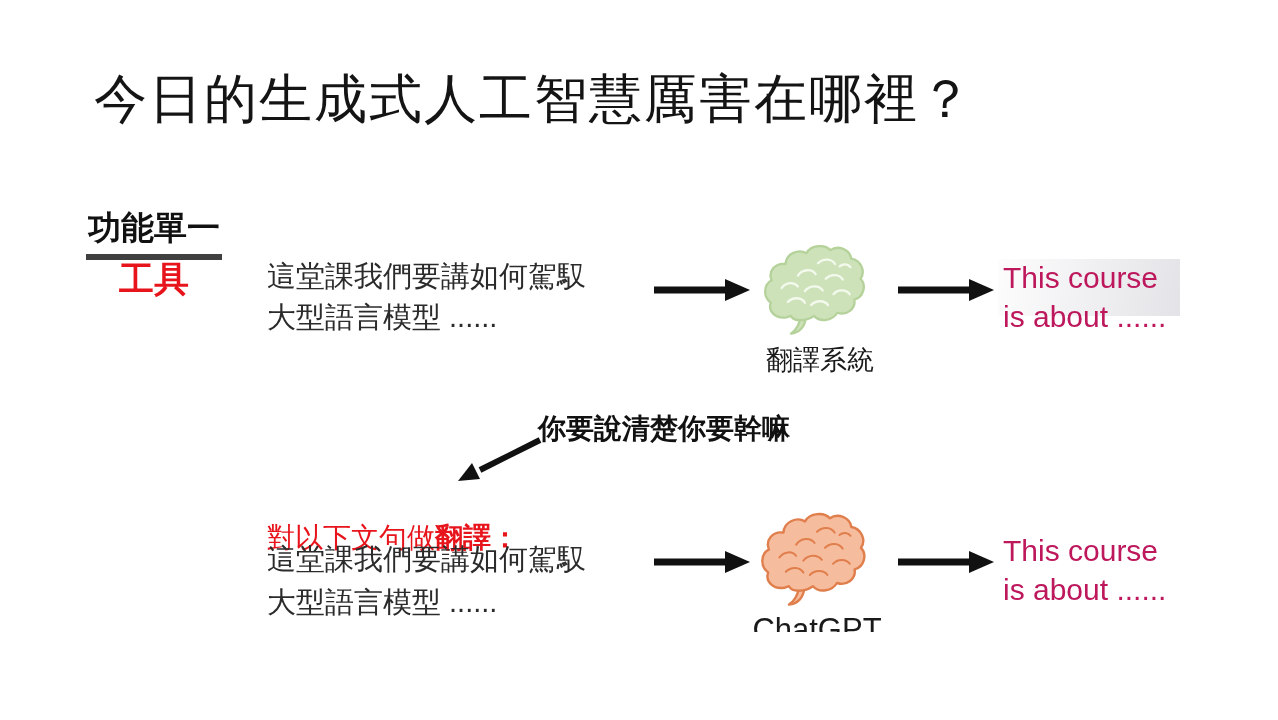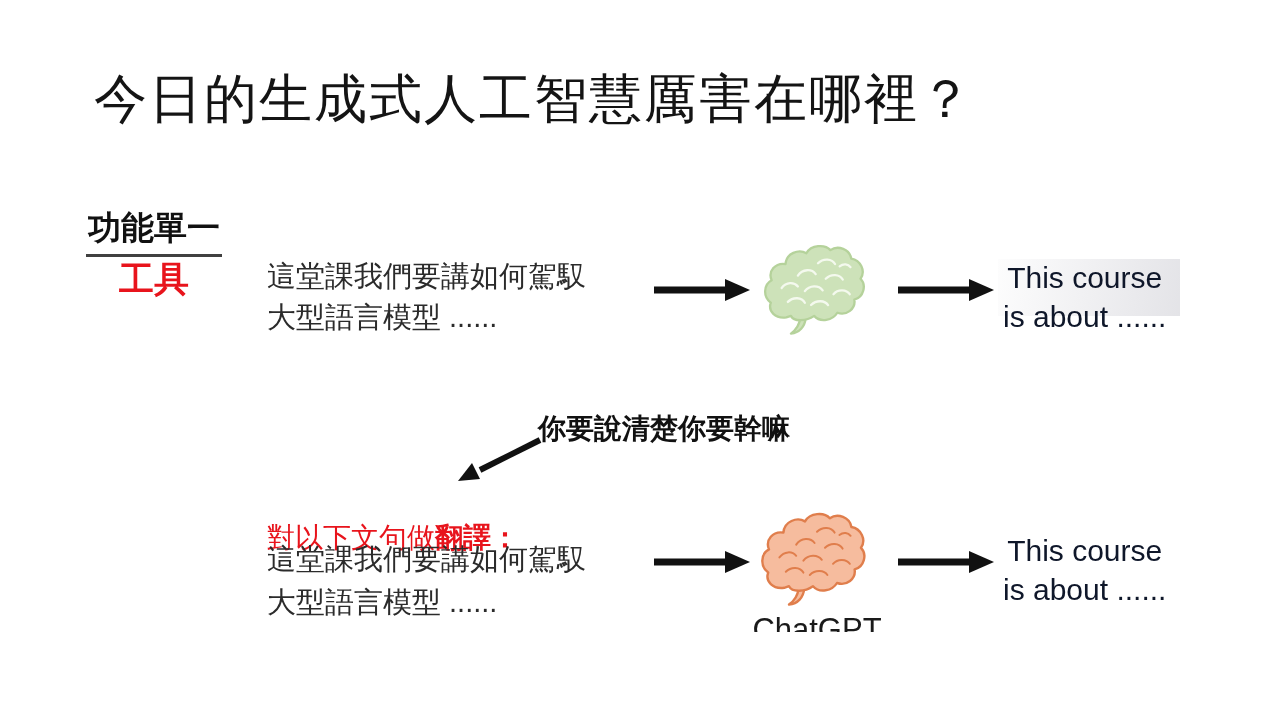--- a/index.html
+++ b/index.html
@@ -12,27 +12,27 @@
     color:#1f1f1f;
   }
   .abs{position:absolute;}
   .title{
     left:94px;top:64px;
     font-size:53px;font-weight:300;letter-spacing:2px;color:#141414;
     white-space:nowrap;
   }
   .cat-label{
     font-size:33px;font-weight:700;color:#111;
-    border-bottom:3px solid #404040;padding:0 2px 3px 2px;
+    border-bottom:6px solid #404040;padding:0 2px 3px 2px;
     white-space:nowrap;display:inline-block;
   }
   .cat-col{width:160px;text-align:center;}
   .cat-term{font-size:35px;font-weight:700;color:#e8141c;white-space:nowrap;}
   .cjk-body{font-size:29px;font-weight:300;color:#2b2b2b;line-height:41px;white-space:nowrap;}
-  .latin-body{font-size:30px;font-weight:300;color:#0f172a;line-height:39px;white-space:nowrap;text-align:center;}
+  .latin-body{font-size:30px;font-weight:300;color:#be185d;line-height:39px;white-space:nowrap;}
   .model-label{font-size:27px;font-weight:300;color:#1a1a1a;text-align:center;white-space:nowrap;}
   .chatgpt-label{font-size:31px;font-weight:300;color:#1a1a1a;text-align:center;white-space:nowrap;}
   .annotation{font-size:28px;font-weight:700;color:#111;white-space:nowrap;margin-left:26px;}
   .prompt{font-size:28px;font-weight:400;color:#e8141c;white-space:nowrap;margin-top:32px;}
   .prompt b{font-weight:800;}
   .shade{
     left:998px;top:259px;width:182px;height:57px;
     background:linear-gradient(100deg,rgba(240,240,242,0.15),rgba(205,205,212,0.55));
   }
   svg{display:block;}
@@ -73,20 +73,21 @@
         <path d="M75,26 C82,19 93,20 97,27"></path>
         <path d="M58,62 C64,54 76,54 81,61"></path>
         <path d="M85,46 C92,39 103,40 107,47"></path>
         <path d="M95,66 C101,59 112,60 116,66"></path>
         <path d="M36,76 C43,69 54,70 58,77"></path>
         <path d="M66,80 C73,73 84,74 88,80"></path>
         <path d="M103,30 C108,26 114,27 117,31"></path>
       </g>
     </svg>
   </div>
+  <div class="abs model-label" style="left:752px;top:342px;width:136px;">翻譯系統</div>
 
   <div class="abs" style="left:896px;top:276px;">
     <svg width="100" height="28">
       <line x1="2" y1="14" x2="77" y2="14" stroke="#111111" stroke-width="7"></line>
       <polygon points="73,3 98,14 73,25" fill="#111111"></polygon>
     </svg>
   </div>
 
   <div class="abs shade"></div>
 

